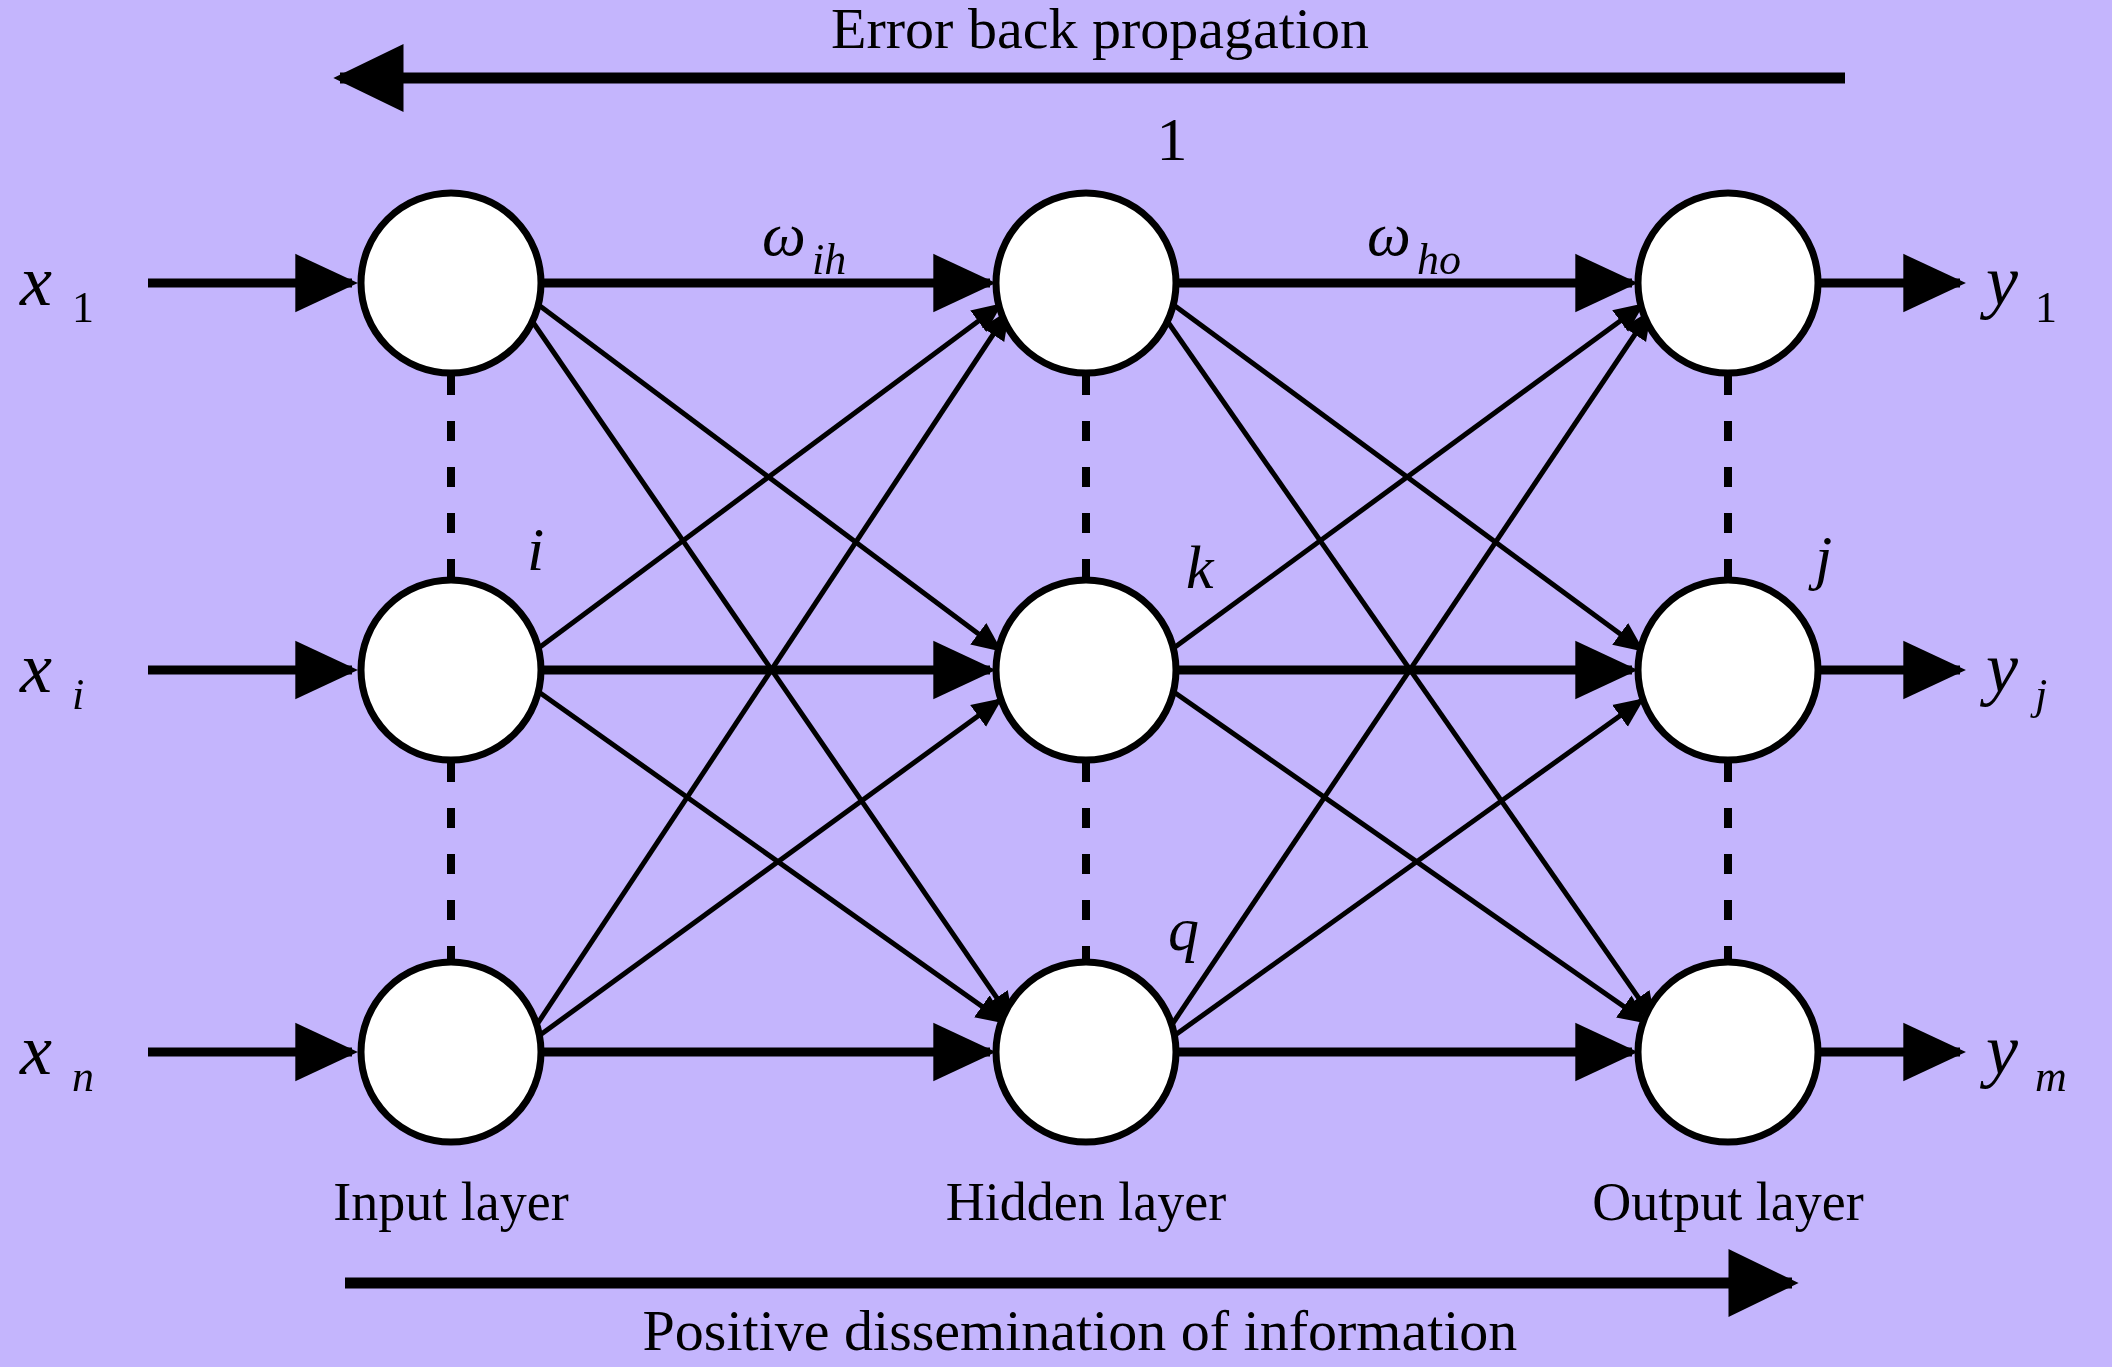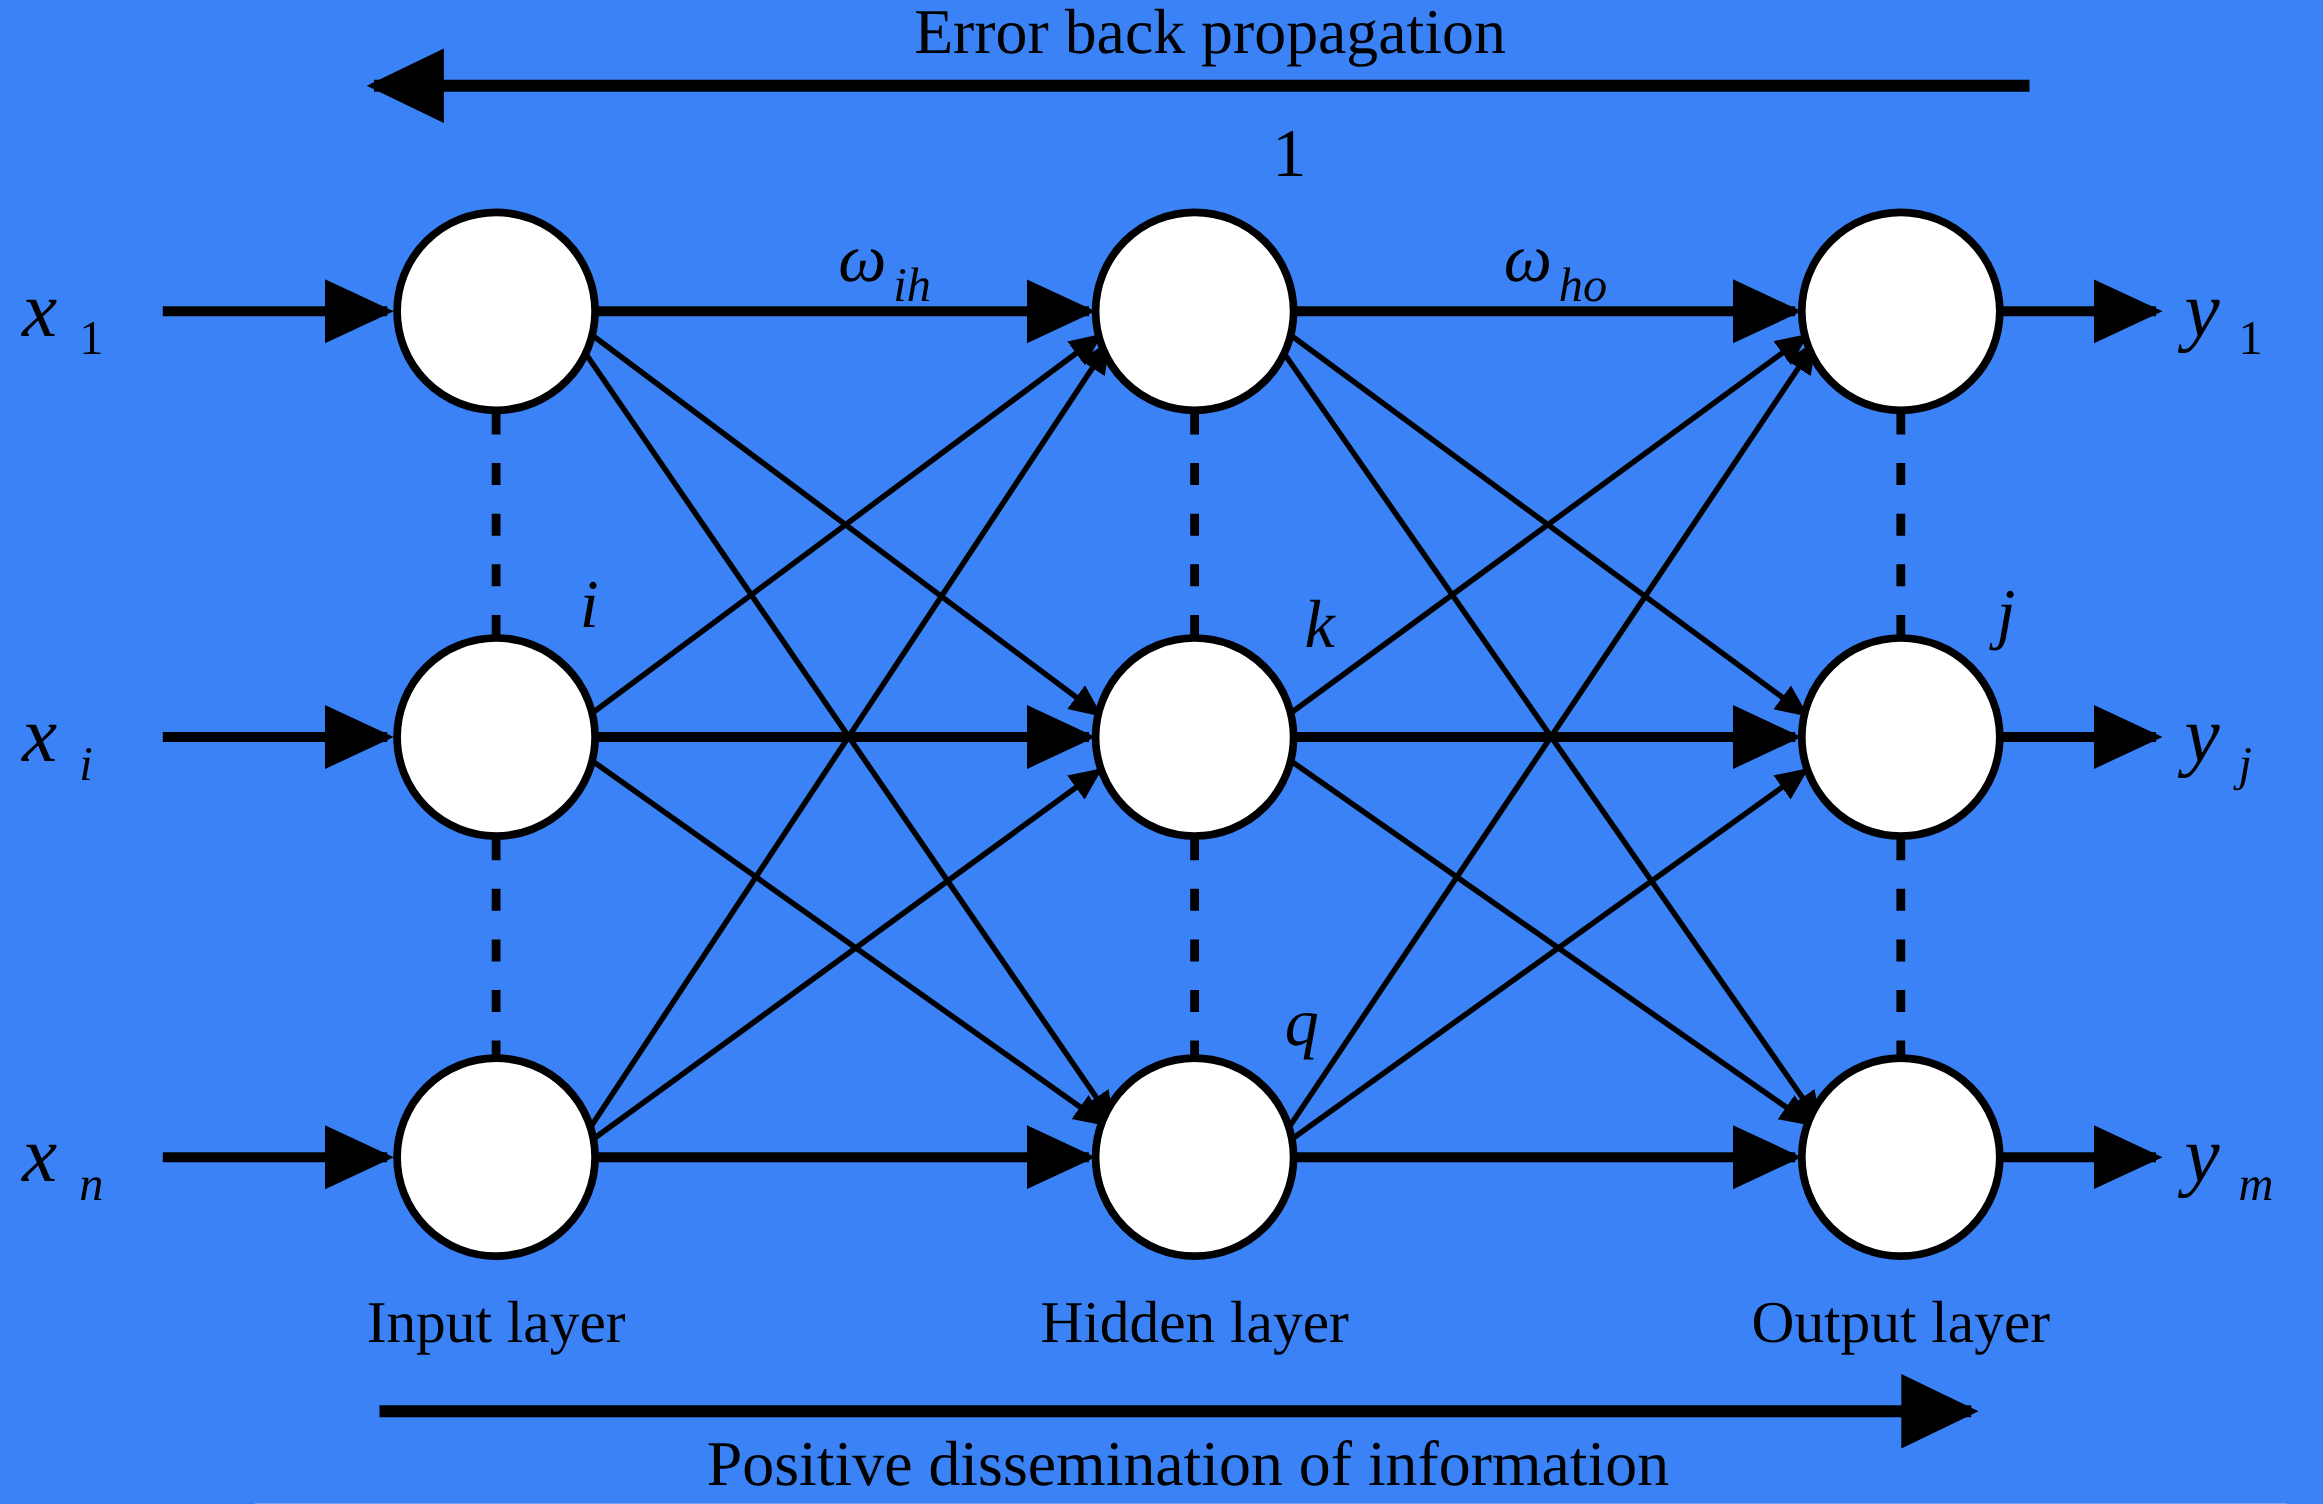--- a/index.html
+++ b/index.html
@@ -1,21 +1,21 @@
 <!DOCTYPE html>
 <html><head>
 <meta charset="utf-8">
 <style>
   html,body{margin:0;padding:0;background:#ffffff;}
   body{
     width:2112px;height:1367px;overflow:hidden;
     font-family:"Liberation Serif","DejaVu Serif",serif;
     color:#000000;
   }
-  #stage{position:relative;width:2112px;height:1367px;background:#3b82f6;}
+  #stage{position:relative;width:2112px;height:1367px;background:#c4b5fd;}
   svg#diagram{position:absolute;left:0;top:0;width:2112px;height:1367px;display:block;}
   .node-circle{fill:#ffffff;stroke:#000000;stroke-width:7;}
   .edge{stroke:#000000;stroke-width:5;fill:none;}
   .edge-thick{stroke:#000000;stroke-width:9;fill:none;}
   .dashed{stroke:#000000;stroke-width:8;fill:none;stroke-dasharray:20 26;stroke-linecap:butt;}
   .flowline{stroke:#000000;stroke-width:11;fill:none;}
   .txt{font-family:"Liberation Serif","DejaVu Serif",serif;fill:#000;}
   .caption{font-size:58px;}
   .layer-label{font-size:54px;}
   .var-lab{font-size:72px;font-style:italic;}

